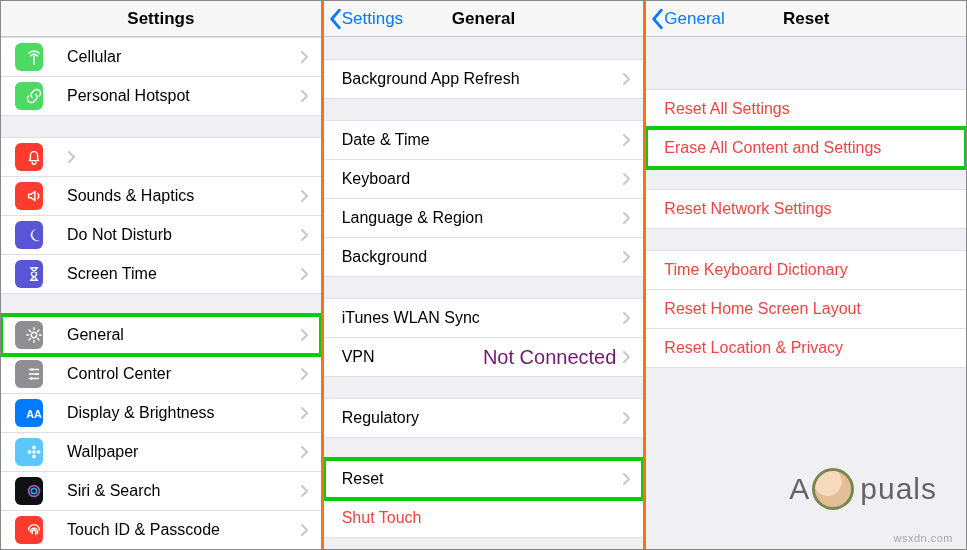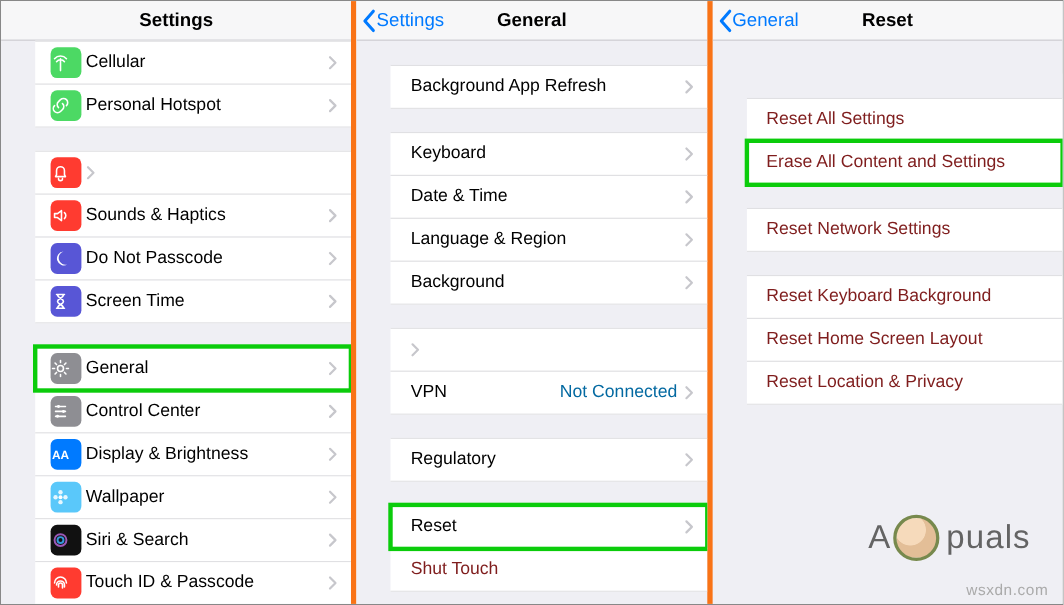--- a/index.html
+++ b/index.html
@@ -13,21 +13,21 @@
     font-size: 16px;
     color: #000;
   }
   .container { display: flex; width: 100%; height: 100%; border: 1px solid #888; }
   .pane {
     flex: 1 1 0;
     background: #efeff4;
     display: flex;
     flex-direction: column;
     overflow: hidden;
-    border-right: 5px solid #f97316;
+    border-right: 3px solid #f97316;
   }
   .pane:last-child { border-right: none; }
   .navbar {
     height: 36px;
     background: #f7f7f8;
     border-bottom: 1px solid #c8c7cc;
     display: flex;
     align-items: center;
     position: relative;
     flex-shrink: 0;
@@ -42,64 +42,64 @@
   .nav-back {
     display: flex;
     align-items: center;
     color: #007aff;
     font-size: 17px;
     padding-left: 4px;
     z-index: 2;
     cursor: pointer;
   }
   .nav-back svg { width: 14px; height: 22px; }
-  .list { display: flex; flex-direction: column; padding-left: 31px; }
+  .list { display: flex; flex-direction: column; }
   .spacer { height: 22px; background: #efeff4; }
   .row {
     background: #fff;
     border-top: 1px solid #e0e0e3;
     border-bottom: 1px solid #e0e0e3;
     margin-bottom: -1px;
     display: flex;
     align-items: center;
     min-height: 40px;
     padding: 0 12px 0 14px;
     position: relative;
     cursor: pointer;
   }
   .row .icon {
     width: 28px; height: 28px;
     border-radius: 6px;
-    margin-right: 4px;
-    display: flex; align-items: center; justify-content: flex-start;
+    margin-right: 24px;
+    display: flex; align-items: center; justify-content: flex-end;
     flex-shrink: 0;
   }
   .row .label { flex: 1 1 auto; font-size: 16px; }
-  .row .detail { color: #0369a1; font-size: 16px; margin-right: 6px; text-align: right; }
+  .row .detail { color: #701a75; font-size: 20px; margin-right: 6px; text-align: right; }
   .row .chevron { color: #c7c7cc; flex-shrink: 0; }
   .row.no-icon { padding-left: 18px; }
-  .row.link .label { color: #7f1d1d; }
+  .row.link .label { color: #ef4444; }
   .highlight {
     outline: 4px solid #0bcc0b;
     outline-offset: -2px;
     z-index: 5;
   }
   .icon svg { width: 18px; height: 18px; }
   .ic-green  { background: #4cd964; }
   .ic-red    { background: #ff3b30; }
   .ic-purple { background: #5856d6; }
   .ic-gray   { background: #8e8e93; }
   .ic-blue   { background: #007aff; }
   .ic-teal   { background: #5ac8fa; }
   .ic-black  { background: #111; }
   .watermark {
     position: absolute;
     right: 14px;
     bottom: 6px;
-    font-size: 14px;
+    font-size: 11px;
     color: #aaa;
     z-index: 20;
     letter-spacing: .5px;
   }
   .brand {
     position: absolute;
     right: 30px;
     bottom: 40px;
     display: flex;
     align-items: center;
@@ -174,21 +174,21 @@
           <svg class="chevron" width="9" height="14" viewBox="0 0 9 14">
             <path d="M2 2l5 5-5 5" stroke="#c7c7cc" stroke-width="2" fill="none" stroke-linecap="round" stroke-linejoin="round"></path>
           </svg>
         </div>
         <div class="row">
           <div class="icon ic-purple">
             <svg viewBox="0 0 20 20">
               <path d="M13 3a7 7 0 1 0 4 13 6 6 0 0 1-4-13z" fill="#fff"></path>
             </svg>
           </div>
-          <div class="label">Do Not Passcode</div>
+          <div class="label">Do Not Disturb</div>
           <svg class="chevron" width="9" height="14" viewBox="0 0 9 14">
             <path d="M2 2l5 5-5 5" stroke="#c7c7cc" stroke-width="2" fill="none" stroke-linecap="round" stroke-linejoin="round"></path>
           </svg>
         </div>
         <div class="row">
           <div class="icon ic-purple">
             <svg viewBox="0 0 20 20">
               <path d="M6 3h8M6 17h8M7 3c0 4 6 4 6 7s-6 3-6 7M13 3c0 4-6 4-6 7s6 3 6 7" stroke="#fff" stroke-width="1.6" fill="none" stroke-linecap="round" stroke-linejoin="round"></path>
             </svg>
           </div>
@@ -289,45 +289,46 @@
     <div class="list">
         <div class="spacer"></div>
         <div class="row no-icon">
           <div class="label">Background App Refresh</div>
           <svg class="chevron" width="9" height="14" viewBox="0 0 9 14">
             <path d="M2 2l5 5-5 5" stroke="#c7c7cc" stroke-width="2" fill="none" stroke-linecap="round" stroke-linejoin="round"></path>
           </svg>
         </div>
         <div class="spacer"></div>
         <div class="row no-icon">
+          <div class="label">Date &amp; Time</div>
+          <svg class="chevron" width="9" height="14" viewBox="0 0 9 14">
+            <path d="M2 2l5 5-5 5" stroke="#c7c7cc" stroke-width="2" fill="none" stroke-linecap="round" stroke-linejoin="round"></path>
+          </svg>
+        </div>
+        <div class="row no-icon">
           <div class="label">Keyboard</div>
           <svg class="chevron" width="9" height="14" viewBox="0 0 9 14">
             <path d="M2 2l5 5-5 5" stroke="#c7c7cc" stroke-width="2" fill="none" stroke-linecap="round" stroke-linejoin="round"></path>
           </svg>
         </div>
         <div class="row no-icon">
-          <div class="label">Date &amp; Time</div>
-          <svg class="chevron" width="9" height="14" viewBox="0 0 9 14">
-            <path d="M2 2l5 5-5 5" stroke="#c7c7cc" stroke-width="2" fill="none" stroke-linecap="round" stroke-linejoin="round"></path>
-          </svg>
-        </div>
-        <div class="row no-icon">
           <div class="label">Language &amp; Region</div>
           <svg class="chevron" width="9" height="14" viewBox="0 0 9 14">
             <path d="M2 2l5 5-5 5" stroke="#c7c7cc" stroke-width="2" fill="none" stroke-linecap="round" stroke-linejoin="round"></path>
           </svg>
         </div>
         <div class="row no-icon">
           <div class="label">Background</div>
           <svg class="chevron" width="9" height="14" viewBox="0 0 9 14">
             <path d="M2 2l5 5-5 5" stroke="#c7c7cc" stroke-width="2" fill="none" stroke-linecap="round" stroke-linejoin="round"></path>
           </svg>
         </div>
         <div class="spacer"></div>
         <div class="row no-icon">
+          <div class="label">iTunes WLAN Sync</div>
           <svg class="chevron" width="9" height="14" viewBox="0 0 9 14">
             <path d="M2 2l5 5-5 5" stroke="#c7c7cc" stroke-width="2" fill="none" stroke-linecap="round" stroke-linejoin="round"></path>
           </svg>
         </div>
         <div class="row no-icon">
           <div class="label">VPN</div>
           <div class="detail">Not Connected</div>
           <svg class="chevron" width="9" height="14" viewBox="0 0 9 14">
             <path d="M2 2l5 5-5 5" stroke="#c7c7cc" stroke-width="2" fill="none" stroke-linecap="round" stroke-linejoin="round"></path>
           </svg>
@@ -370,21 +371,21 @@
         </div>
         <div class="row no-icon link highlight">
           <div class="label">Erase All Content and Settings</div>
         </div>
         <div class="spacer"></div>
         <div class="row no-icon link">
           <div class="label">Reset Network Settings</div>
         </div>
         <div class="spacer"></div>
         <div class="row no-icon link">
-          <div class="label">Reset Keyboard Background</div>
+          <div class="label">Time Keyboard Dictionary</div>
         </div>
         <div class="row no-icon link">
           <div class="label">Reset Home Screen Layout</div>
         </div>
         <div class="row no-icon link">
           <div class="label">Reset Location &amp; Privacy</div>
         </div>
       </div>
   </div>
 

